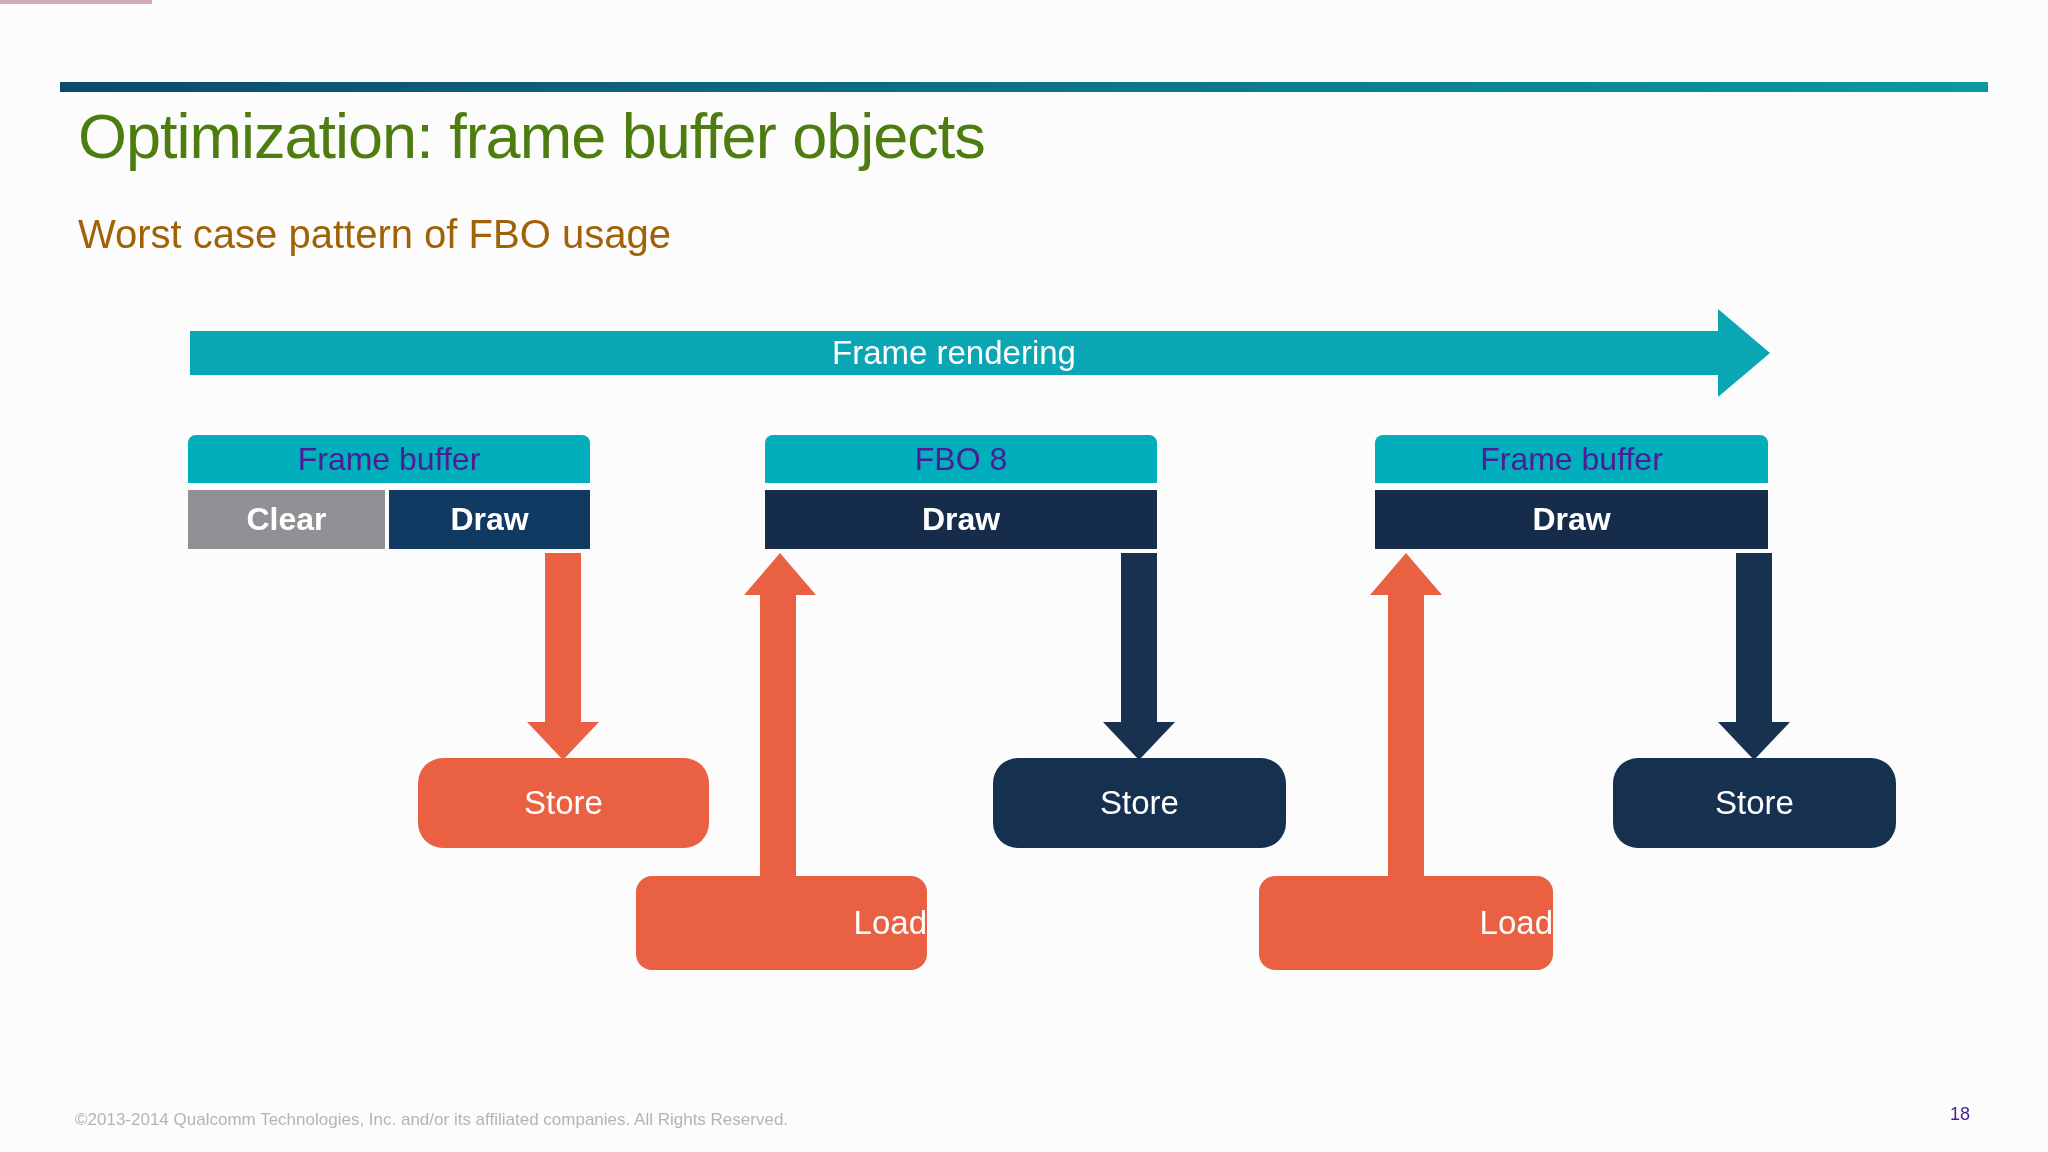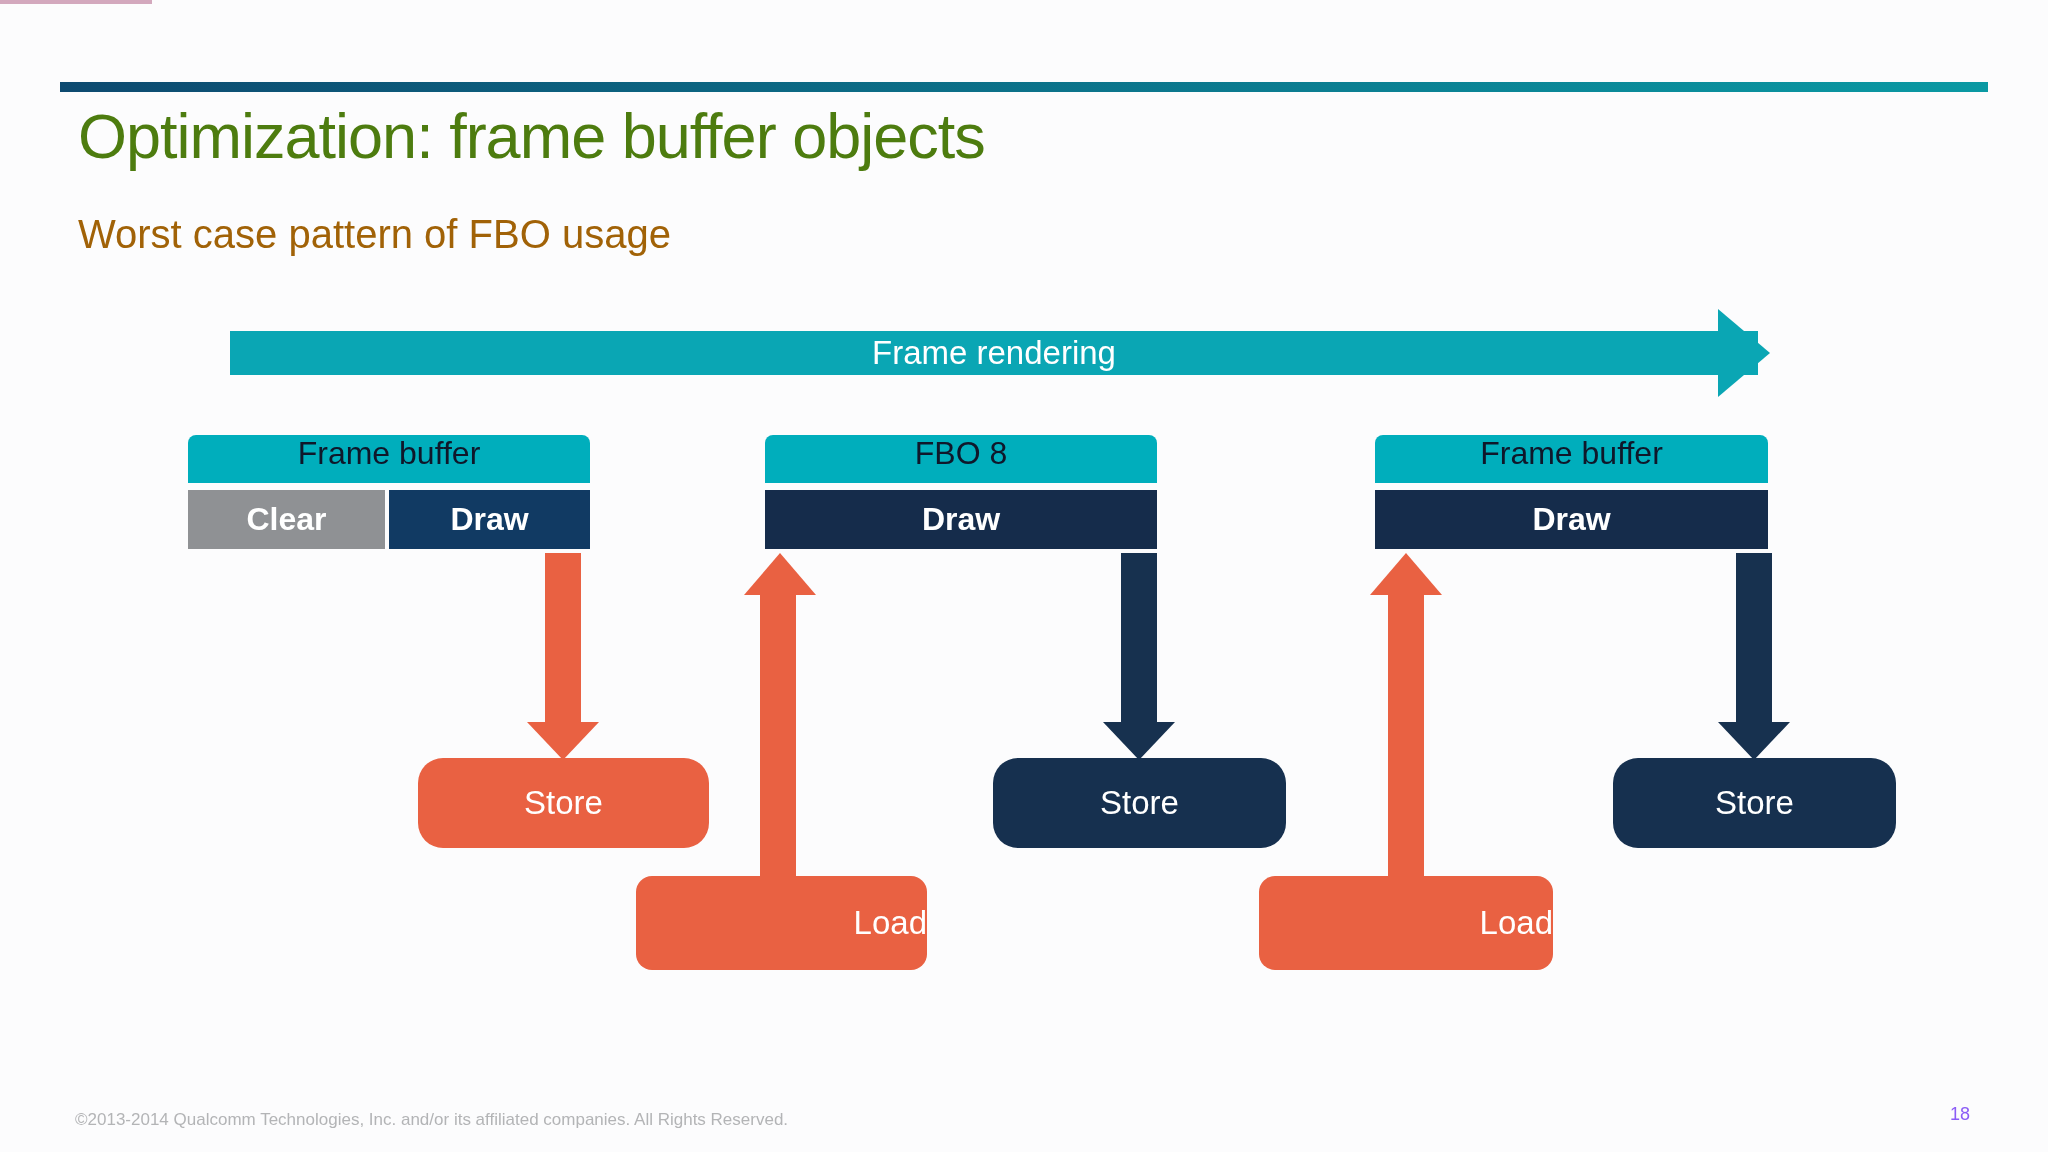--- a/index.html
+++ b/index.html
@@ -37,35 +37,35 @@
     left: 78px; top: 212px;
     font-size: 40px; font-weight: 400; color: #a16207;
     white-space: nowrap;
   }
 
   
   .timeline-body {
     left: 190px; top: 331px; width: 1528px; height: 44px;
     background: #0aa6b4;
     display: flex; align-items: center; justify-content: center;
-    color: #ffffff; font-size: 33px; margin-left: 40px;
+    color: #ffffff; font-size: 33px;
   }
   .timeline-head {
     left: 1718px; top: 309px; width: 0; height: 0;
     border-top: 44px solid transparent;
     border-bottom: 44px solid transparent;
     border-left: 52px solid #0aa6b4;
   }
 
   
   .buf-header {
     top: 435px; height: 48px;
     background: #00aebc; border-radius: 8px 8px 0 0;
-    display: flex; justify-content: center;
-    color: #0f172a; font-size: 32px;
+    display: flex; align-items: center; justify-content: center;
+    color: #4c1d95; font-size: 32px;
   }
   .buf-cell {
     top: 490px; height: 59px;
     display: flex; align-items: center; justify-content: center;
     color: #ffffff; font-size: 32px; font-weight: 700;
   }
   .cell-gray  { background: #8f9194; }
   .cell-navy1 { background: #113a63; }
   .cell-navy2 { background: #152c4b; }
 
@@ -92,21 +92,21 @@
   .store-box { top: 758px; height: 90px; border-radius: 25px; }
   .load-box  { top: 876px; height: 94px; justify-content: flex-end; }
 
   
   .footer-text {
     left: 75px; top: 1110px;
     font-size: 17px; color: #b3b4b6; white-space: nowrap;
   }
   .page-number {
     left: 1940px; top: 1104px; width: 40px;
-    font-size: 18px; color: #8b5cf6; text-align: center;
+    font-size: 18px; color: #4c1d95; text-align: center;
   }
 </style>
 </head>
 <body>
 
 <div class="slide">
 
   <div class="abs top-pink-line"></div>
   <div class="abs title-rule"></div>
 

